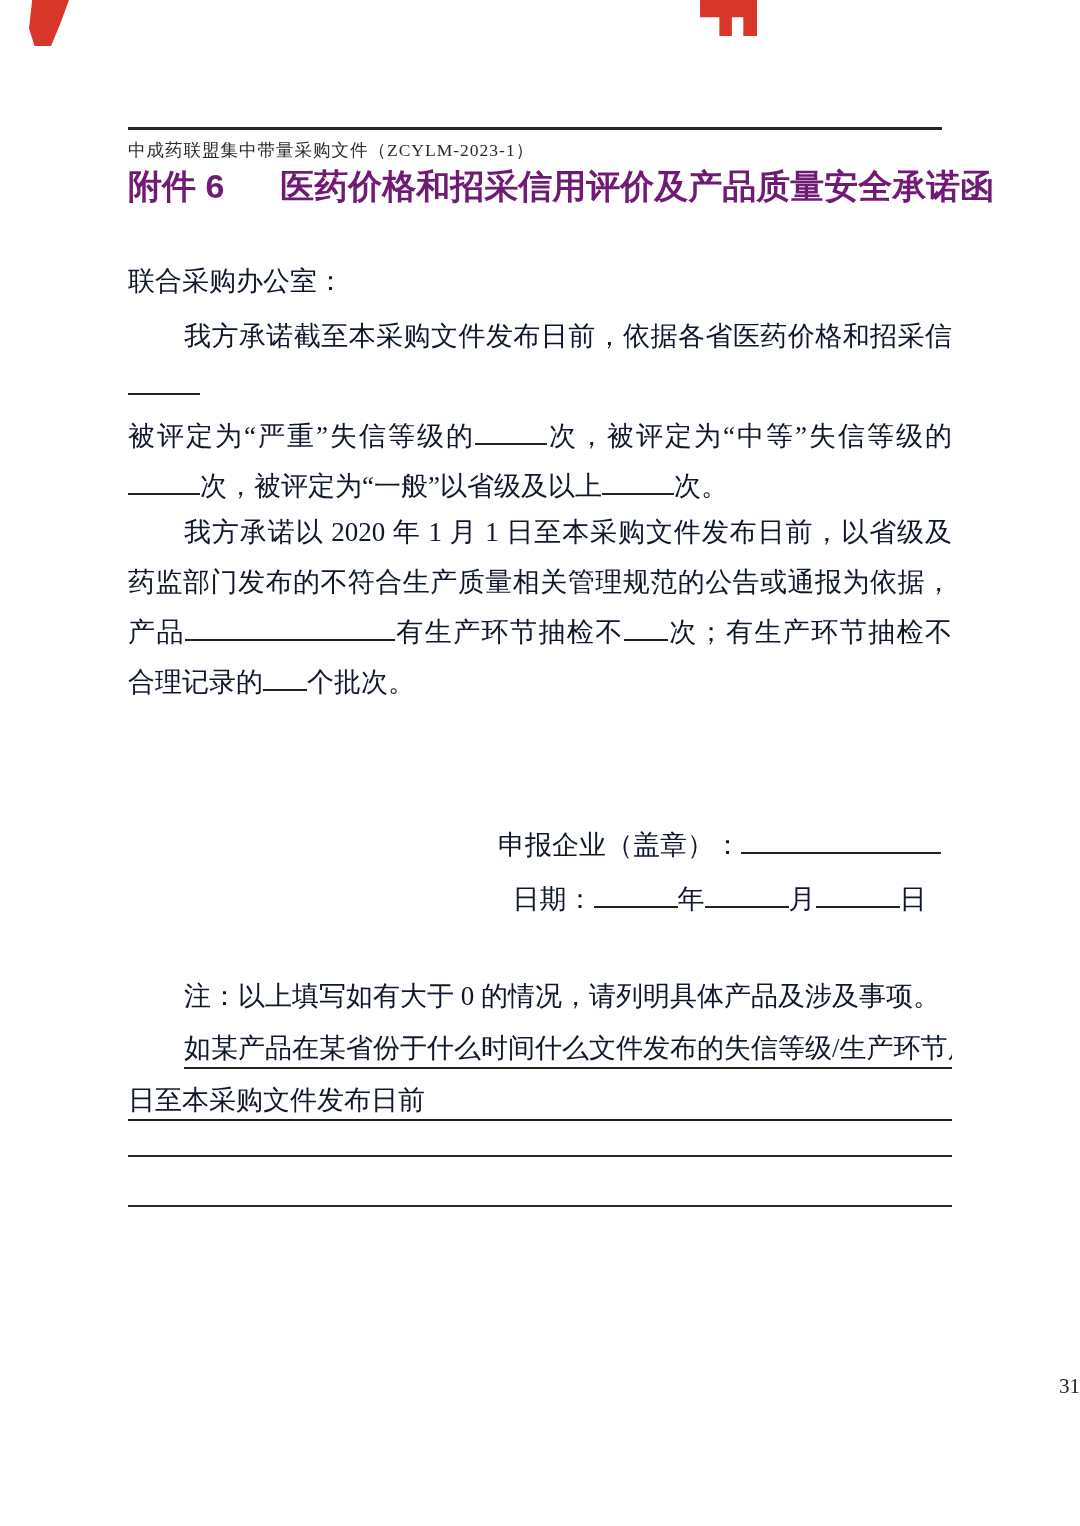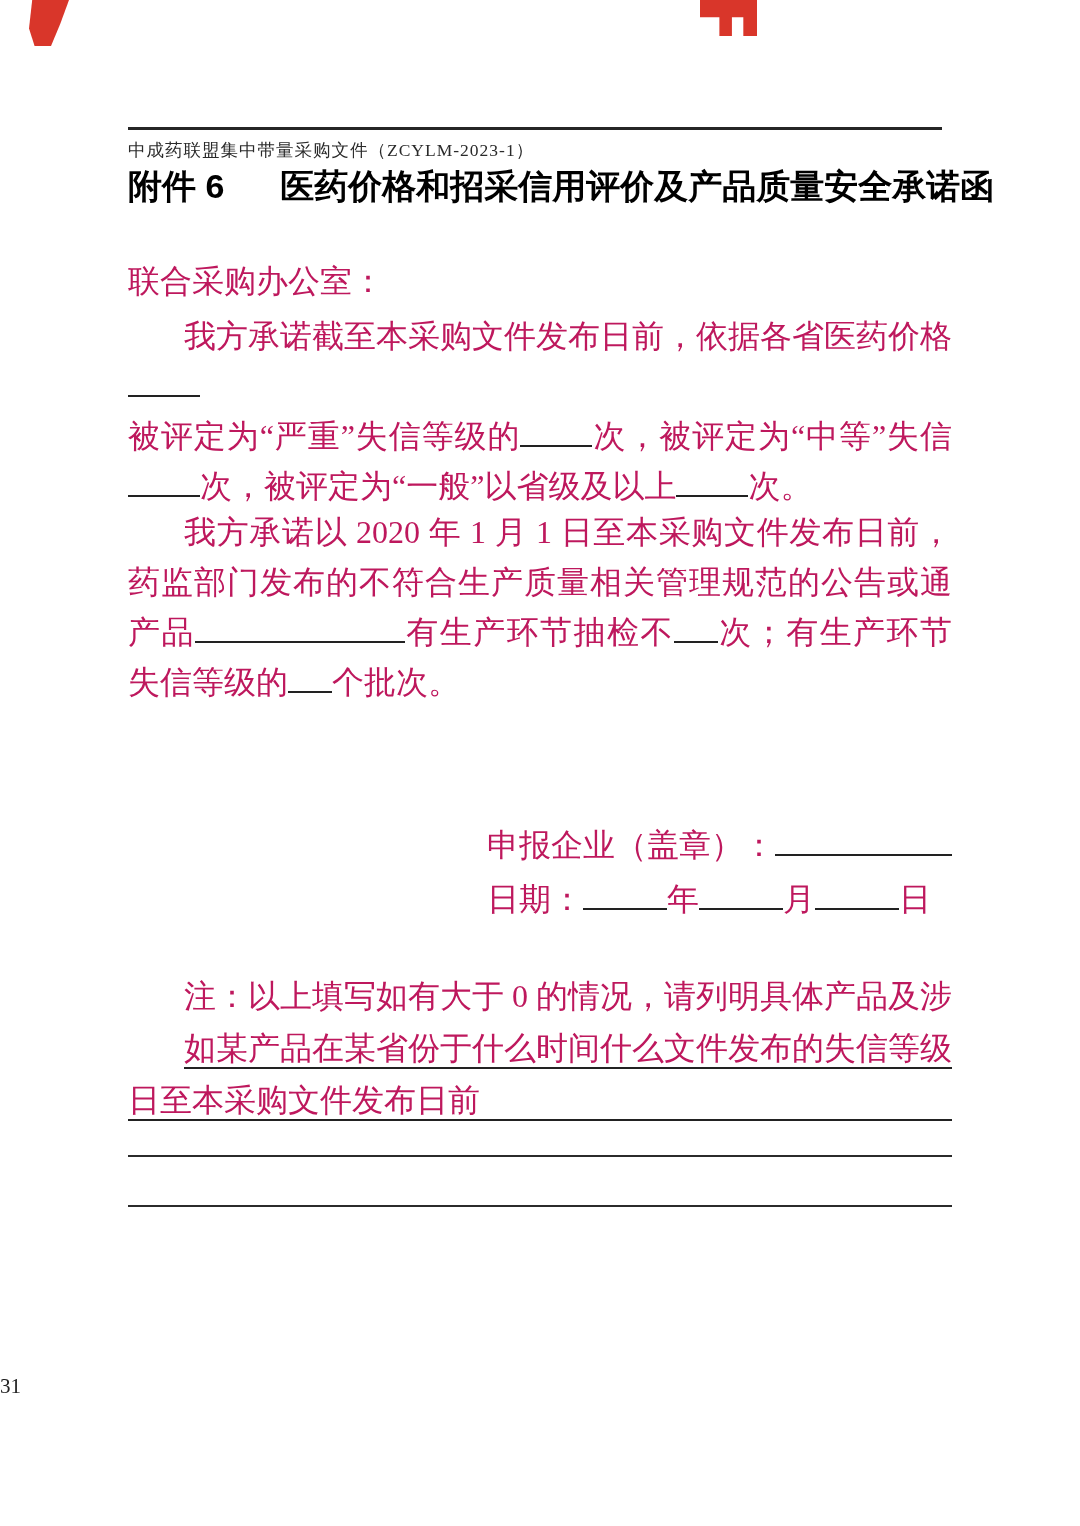--- a/index.html
+++ b/index.html
@@ -22,58 +22,58 @@
     position:absolute;left:128px;top:94px;width:824px;
     font-size:17.5px;letter-spacing:1px;color:#2a2a2a;white-space:nowrap;margin-top:44px;
   }
   .header-rule{
     position:absolute;left:128px;top:127px;width:814px;height:3px;background:#262626;
   }
   
   .doc-title{
     position:absolute;left:128px;top:164px;width:824px;
     font-family:"Liberation Sans","DejaVu Sans",sans-serif;
-    font-weight:bold;font-size:34px;color:#000000;white-space:nowrap;
+    font-weight:bold;font-size:34px;color:#701a75;white-space:nowrap;
   }
   .doc-title .gap{display:inline-block;width:56px;}
   
   .body-line{
     position:relative;
-    height:50px;line-height:50px;font-size:32px;color:#be185d;
+    height:50px;line-height:50px;font-size:27px;color:#0f172a;
     overflow:hidden;white-space:nowrap;
   }
   .salutation{position:absolute;left:128px;top:256px;width:824px;}
   .para{position:absolute;left:128px;width:824px;}
   .para-1{top:311px;}
   .para-2{top:507px;}
   .indent{text-indent:56px;}
   .just{text-align:justify;text-align-last:justify;white-space:normal;}
   .blank{
     display:inline-block;height:1.05em;
     border-bottom:2px solid #222;vertical-align:baseline;
   }
   
   .sig-block{position:absolute;left:487px;top:818px;width:465px;}
-  .sig-block .body-line{height:54px;line-height:54px;}
+  .sig-block .body-line{height:54px;line-height:54px;text-align:center;}
   
   .note-block{position:absolute;left:128px;top:970px;width:824px;}
   .note-block .body-line{height:52px;line-height:52px;}
   .ul-line{position:relative;}
   .ul-line::after{
     content:"";position:absolute;left:var(--ulleft,0);right:0;bottom:5px;
     border-bottom:2px solid #222;
   }
   
   .rule-line{position:absolute;left:128px;width:824px;height:0;border-bottom:2px solid #2b2b2b;}
   .rule-line-1{top:1155px;}
   .rule-line-2{top:1205px;}
   
   .page-number{
     position:absolute;left:0;top:1374px;width:1080px;
-    text-align:left;font-size:21px;color:#222;
+    text-align:right;font-size:21px;color:#222;
   }
 </style>
 </head>
 <body>
 
 <div class="page">
 
   <div class="red-mark red-mark-left" style="background: rgb(217, 54, 42);"></div>
   <div class="red-mark red-mark-right" style="background: rgb(217, 54, 42);"></div>
 
@@ -90,21 +90,21 @@
     <div class="body-line indent just"><span>我方承诺截至本采购文件发布日前，依据各省医药价格和招采信用评</span></div>
     <div class="body-line just"><span class="blank" style="width: 72px;"></span></div>
     <div class="body-line just"><span>被评定为“严重”失信等级的</span><span class="blank" style="width: 72px;"></span><span>次，被评定为“中等”失信等级的</span></div>
     <div class="body-line"><span class="blank" style="width: 72px;"></span><span>次，被评定为“一般”以省级及以上</span><span class="blank" style="width: 72px;"></span><span>次。</span></div>
   </div>
 
   <div class="para para-2">
     <div class="body-line indent just"><span>我方承诺以 2020 年 1 月 1 日至本采购文件发布日前，以省级及以上</span></div>
     <div class="body-line just"><span>药监部门发布的不符合生产质量相关管理规范的公告或通报为依据，申报</span></div>
     <div class="body-line just"><span>产品</span><span class="blank" style="width: 210px;"></span><span>有生产环节抽检不</span><span class="blank" style="width: 44px;"></span><span>次；有生产环节抽检不</span></div>
-    <div class="body-line"><span>失信等级的</span><span class="blank" style="width: 44px;"></span><span>个批次。</span></div>
+    <div class="body-line"><span>合理记录的</span><span class="blank" style="width: 44px;"></span><span>个批次。</span></div>
   </div>
 
   <div class="sig-block">
     <div class="body-line"><span>申报企业（盖章）：</span><span class="blank" style="width: 200px;"></span></div>
     <div class="body-line"><span>日期：</span><span class="blank" style="width: 84px;"></span><span>年</span><span class="blank" style="width: 84px;"></span><span>月</span><span class="blank" style="width: 84px;"></span><span>日</span></div>
   </div>
 
   <div class="note-block">
     <div class="body-line indent"><span>注：以上填写如有大于 0 的情况，请列明具体产品及涉及事项。</span></div>
     <div class="body-line ul-line indent" style="--ulleft:56px"><span>如某产品在某省份于什么时间什么文件发布的失信等级/生产环节质</span></div>

